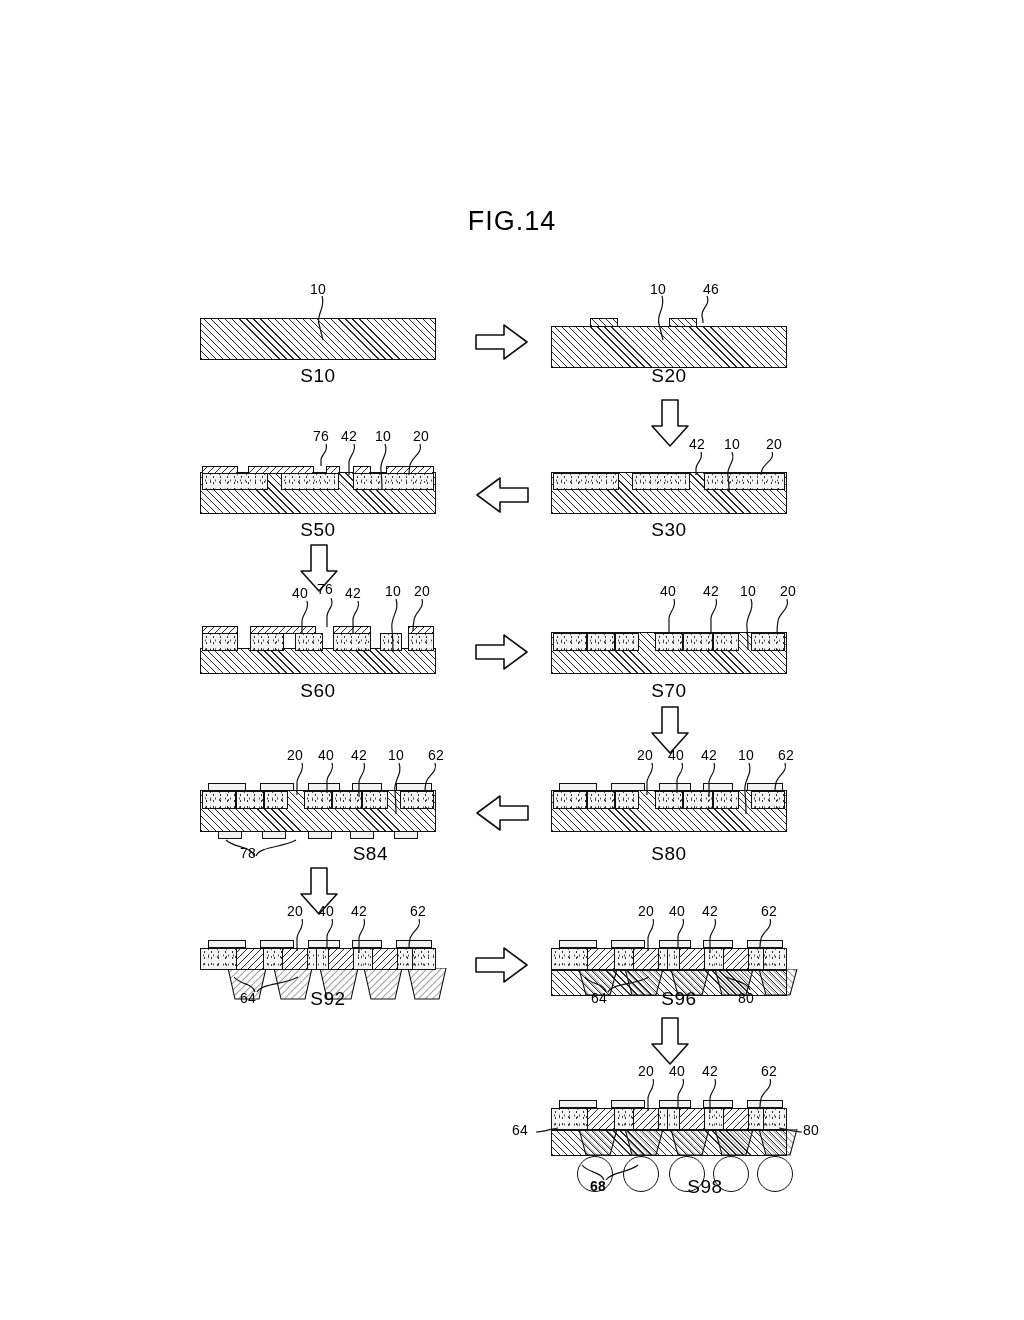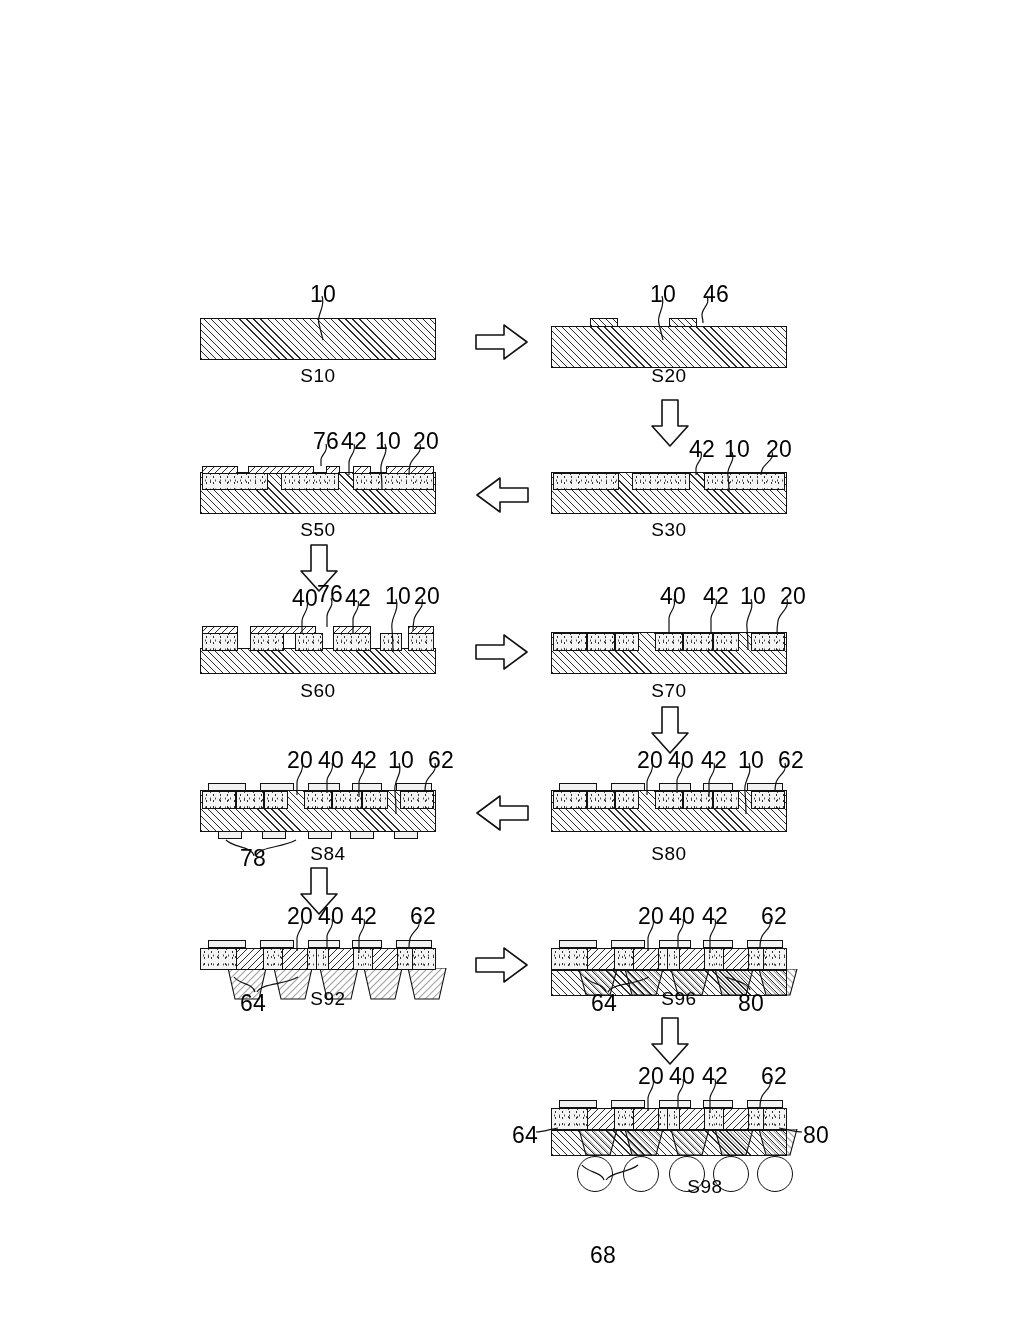--- a/index.html
+++ b/index.html
@@ -27,21 +27,21 @@
     font-size:27px;letter-spacing:1px;
   }
 
   
   .step{position:absolute;}
   .stepcap{
     position:absolute;width:120px;text-align:center;
     font-size:19px;letter-spacing:.5px;
   }
   .lbl{
-    position:absolute;font-size:23px;letter-spacing:.3px;white-space:nowrap;
+    position:absolute;font-size:14px;letter-spacing:.3px;white-space:nowrap;
   }
   .lead{position:absolute;overflow:visible;pointer-events:none;}
   .lead svg{display:block;overflow:visible;}
 
   
   .hatch{
     background-color:#fbfbfb;
     background-image:repeating-linear-gradient(45deg,
       #2b2b2b 0px,#2b2b2b 0.9px,
       transparent 0.9px,transparent 5px);
@@ -83,20 +83,21 @@
   
   .arw{position:absolute;}
   .arw svg{display:block;}
 </style>
 </head>
 <body>
 
 <div class="page">
 
 
+  <div class="figtitle">FIG.14</div>
 
   <div class="step" style="left:200px;top:318px;width:236px;height:44px;">
     <div class="hatch" style="position:absolute;left:0;top:0;width:236px;height:42px;"></div>
   </div>
   <div class="lbl" style="left:310px;top:281px;">10</div>
   <div class="lead" style="left:300px;top:296px;width:40px;height:46px;">
     <svg width="40" height="46">
         <path d="M22,0 C26,12 16,18 19,28 C21,36 22,40 23,44" fill="none" stroke="#111" stroke-width="1.2"></path>
       </svg>
   </div>
@@ -403,21 +404,21 @@
     <svg width="32" height="30">
         <path d="M23,0 C26,9 15,13 14,20 C13,24 13,26 13,28" fill="none" stroke="#111" stroke-width="1.2"></path>
       </svg>
   </div>
   <div class="lbl" style="left:240px;top:845px;">78</div>
   <div class="lead" style="left:212px;top:838px;width:90px;height:22px;">
     <svg width="90" height="22">
         <path d="M42,18 C40,8 22,10 14,2 M44,18 C48,8 70,10 84,2" fill="none" stroke="#111" stroke-width="1.2"></path>
       </svg>
   </div>
-  <div class="stepcap" style="left:268px;top:843px;">S84</div>
+  <div class="stepcap" style="left:268px;top:843px;text-align:right;">S84</div>
 
   <div class="arw" style="left:299px;top:866px;">
     <svg width="40" height="50" viewBox="0 0 40 50">
       <path d="M12,2 L28,2 L28,28 L38,28 L20,48 L2,28 L12,28 Z" fill="#fff" stroke="#111" stroke-width="1.6" stroke-linejoin="round"></path>
     </svg>
   </div>
 
   <div class="step" style="left:200px;top:936px;width:240px;height:66px;">
 
     <div class="trap" style="left:26px;top:32px;">
@@ -735,21 +736,21 @@
     <svg width="26" height="12">
         <path d="M0,6 C8,6 14,3 22,2" fill="none" stroke="#111" stroke-width="1.2"></path>
       </svg>
   </div>
   <div class="lbl" style="left:803px;top:1122px;">80</div>
   <div class="lead" style="left:774px;top:1126px;width:30px;height:12px;">
     <svg width="30" height="12">
         <path d="M28,6 C20,6 13,3 5,2" fill="none" stroke="#111" stroke-width="1.2"></path>
       </svg>
   </div>
-  <div class="lbl" style="left:590px;top:1242px;">68</div>
+  <div class="lbl" style="left:590px;top:1178px;font-weight:bold;">68</div>
   <div class="lead" style="left:572px;top:1163px;width:80px;height:22px;">
     <svg width="80" height="22">
         <path d="M32,17 C30,9 16,10 10,2 M34,17 C39,9 56,10 66,2" fill="none" stroke="#111" stroke-width="1.2"></path>
       </svg>
   </div>
   <div class="stepcap" style="left:645px;top:1176px;">S98</div>
 
 </div>
 
 </body></html>

